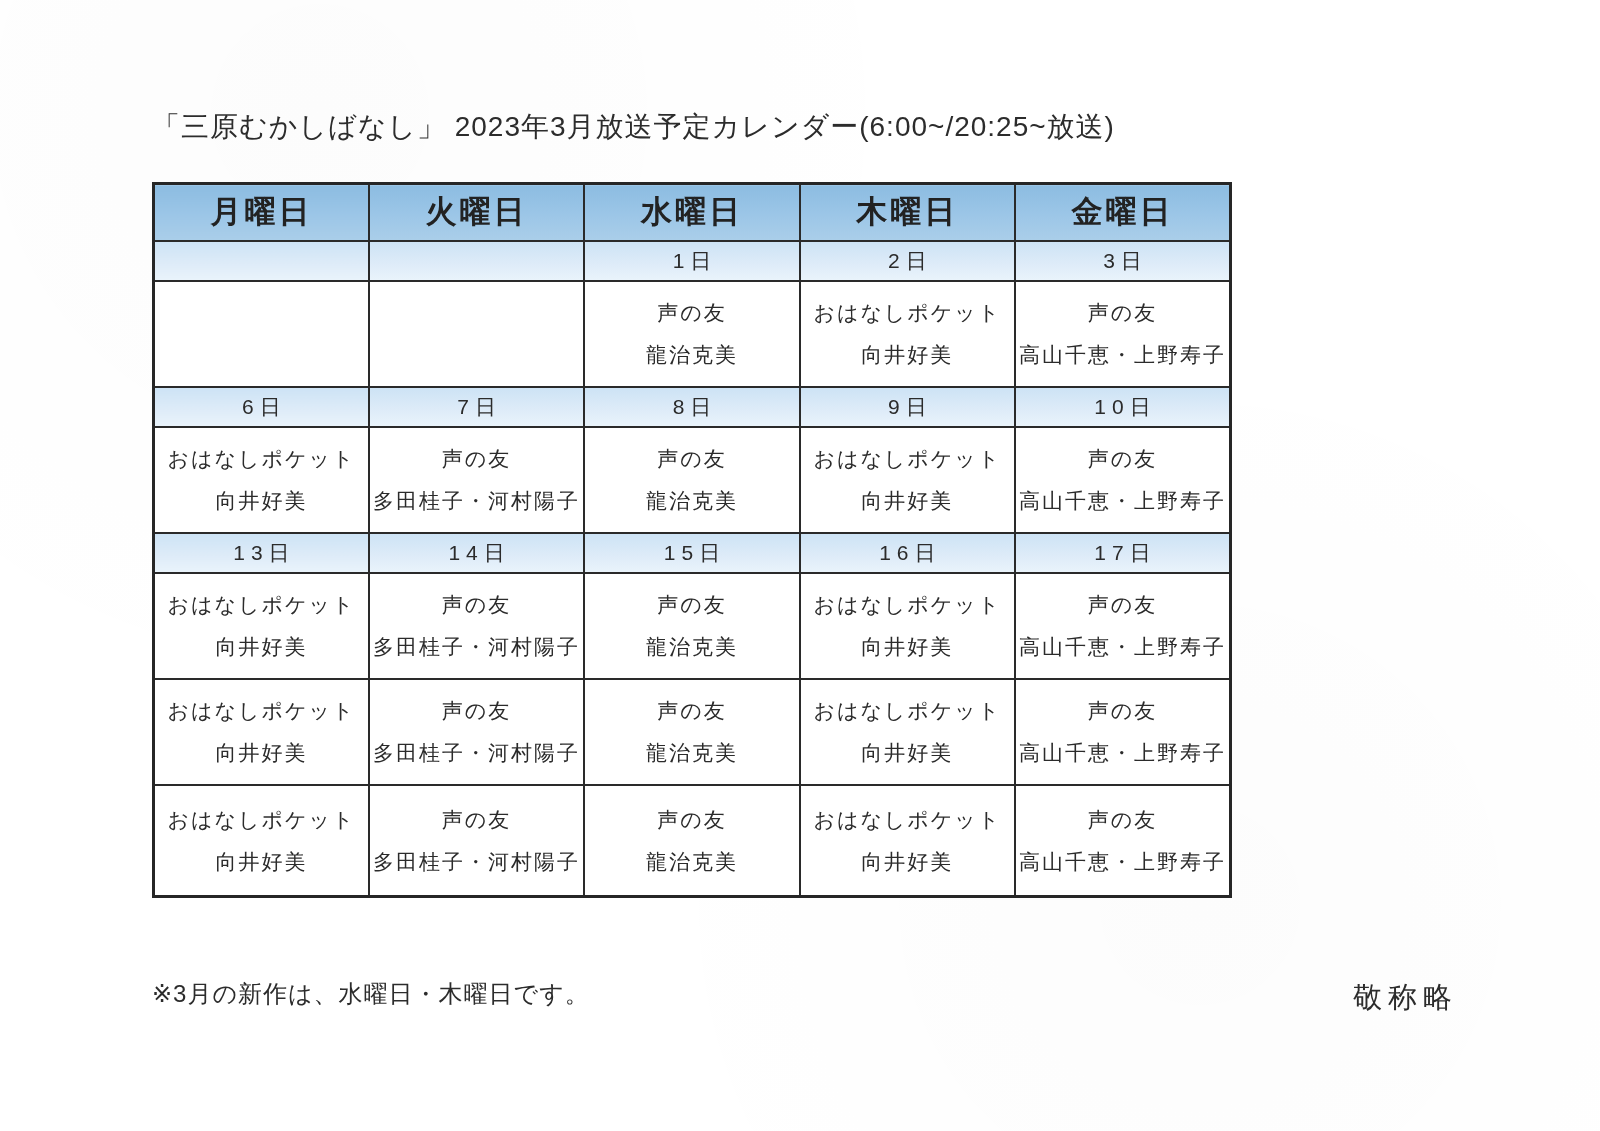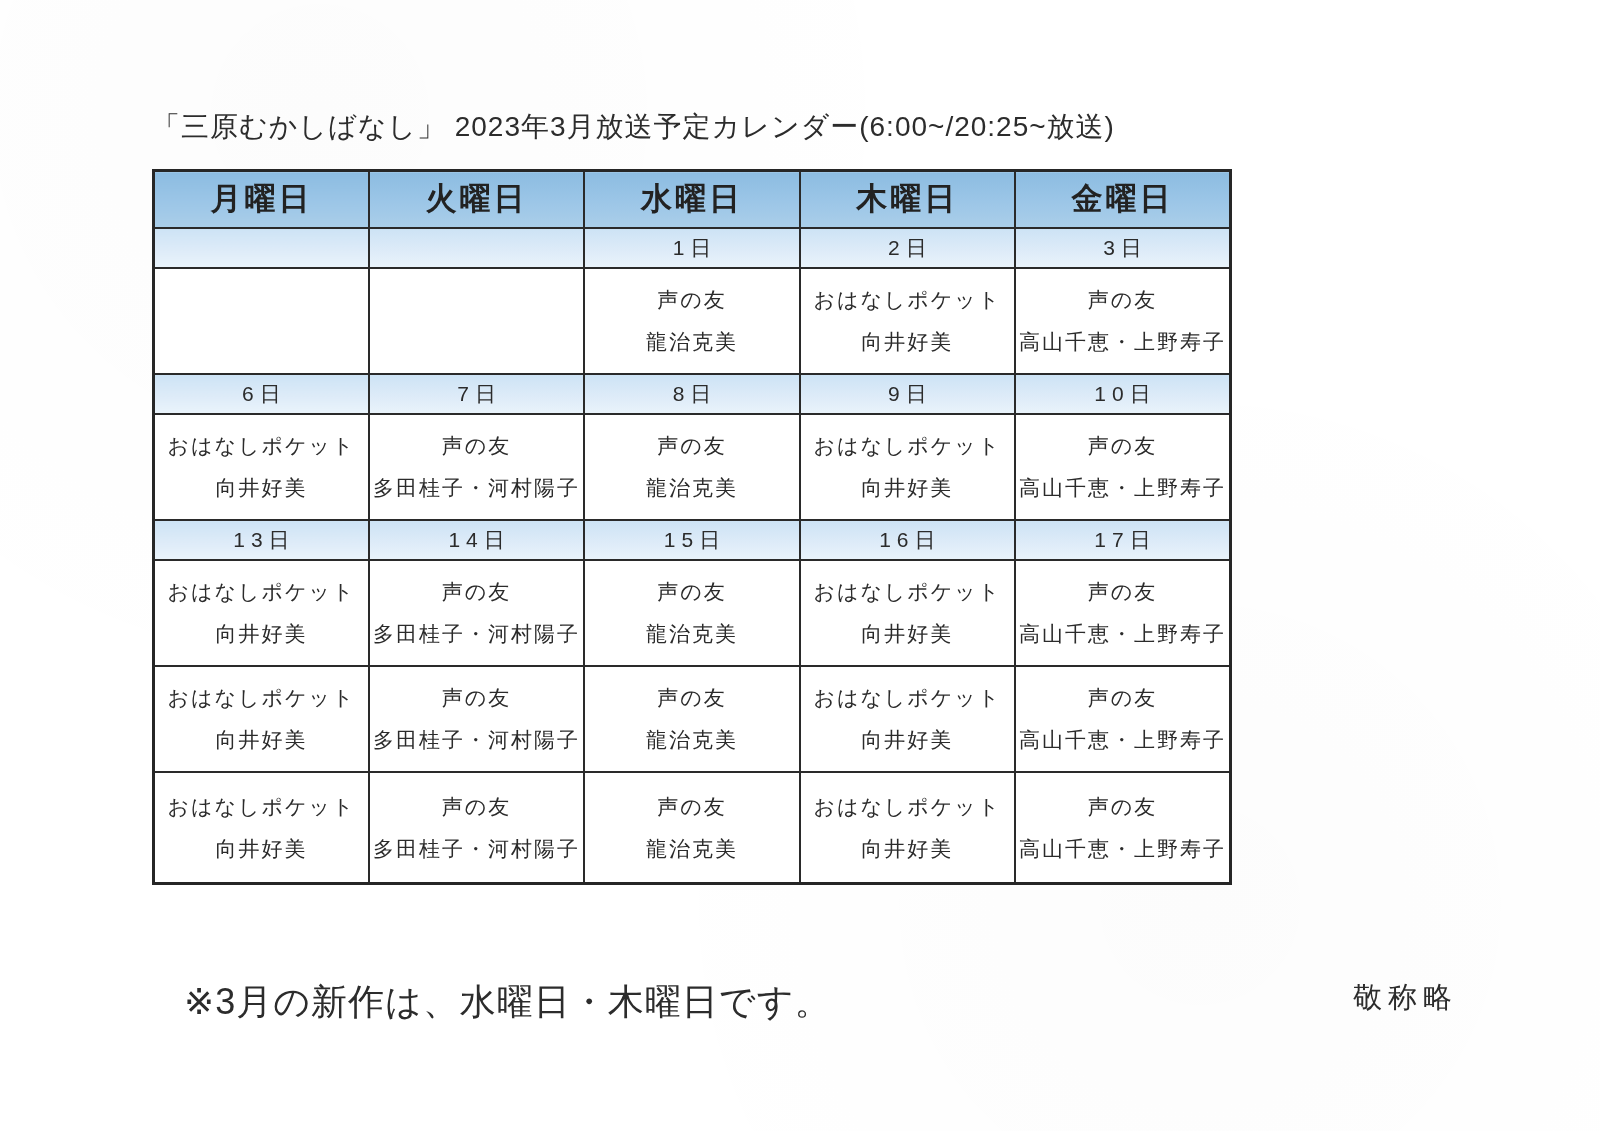--- a/index.html
+++ b/index.html
@@ -23,21 +23,21 @@
     top: 108px; left: 152px; width: 1280px;
     text-align: left;
     font-size: 28px;
     font-weight: 500;
     letter-spacing: 1px;
     color: #2c2c2c;
     white-space: nowrap;
   }
   table.calendar {
     position: absolute;
-    top: 169px; left: 152px;
+    top: 182px; left: 152px;
     width: 1080px;
     border-collapse: collapse;
     table-layout: fixed;
     border: 3px solid #262626;
   }
   table.calendar th, table.calendar td {
     border: 2px solid #2a2a2a;
     text-align: center;
     vertical-align: middle;
   }
@@ -83,24 +83,23 @@
     white-space: nowrap;
   }
   .footer {
     position: absolute;
     top: 978px; left: 152px; width: 1306px;
     display: flex;
     justify-content: space-between;
     align-items: flex-start;
   }
   .footnote {
-    font-size: 36px;
+    font-size: 24px;
     letter-spacing: 1px;
     color: #2c2c2c;
-    margin-left: 32px;
   }
   .credit {
     font-size: 29px;
     letter-spacing: 6px;
     color: #2c2c2c;
     text-align: right;
   }
 </style>
 </head>
 <body>

